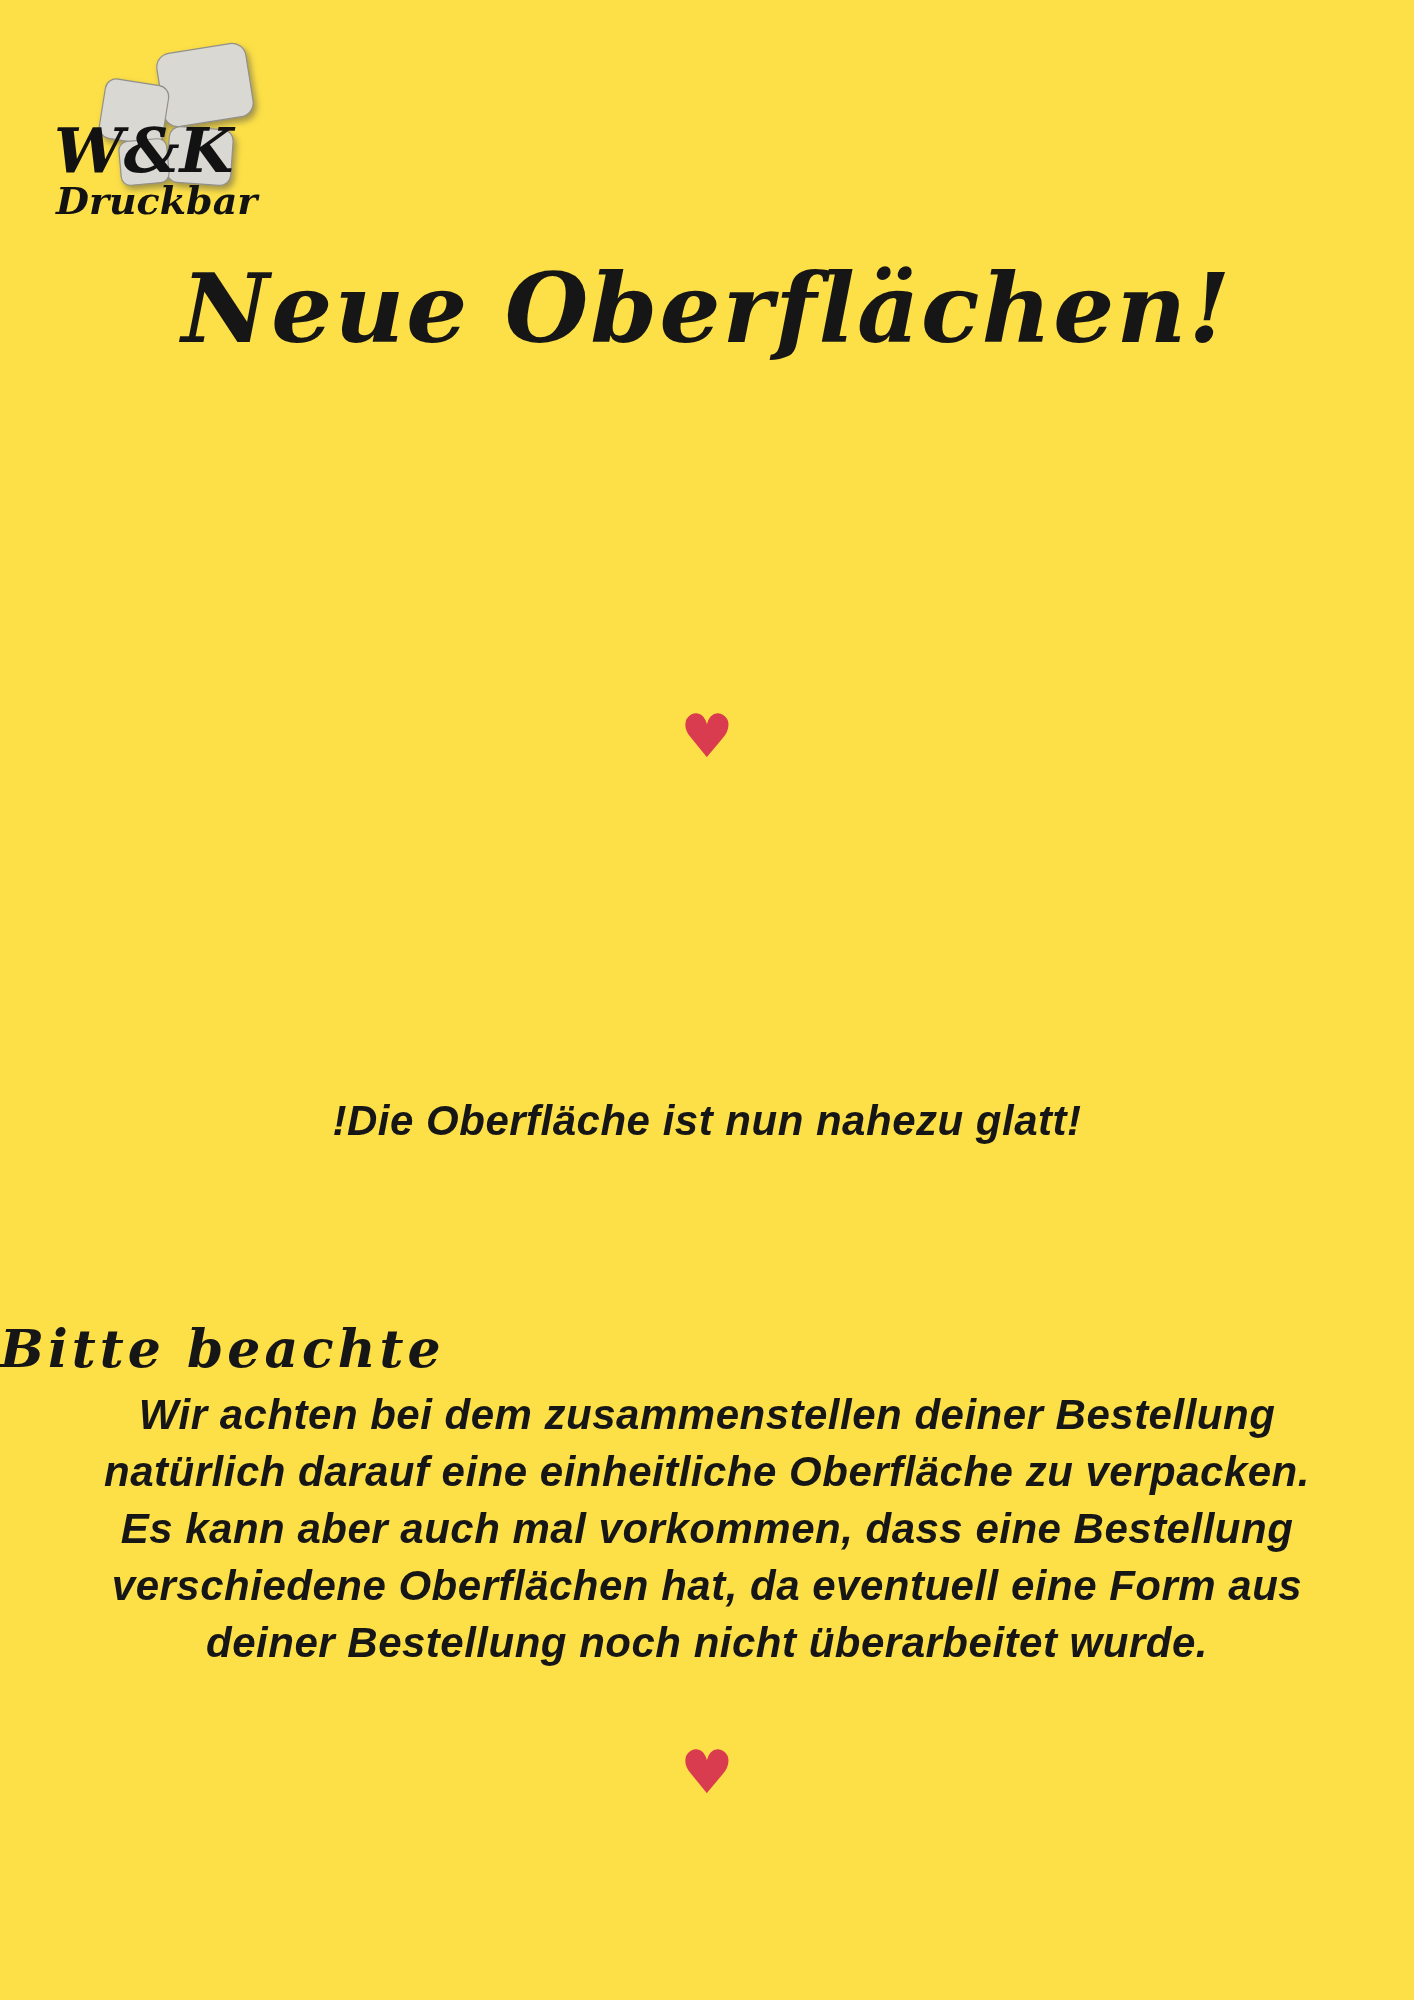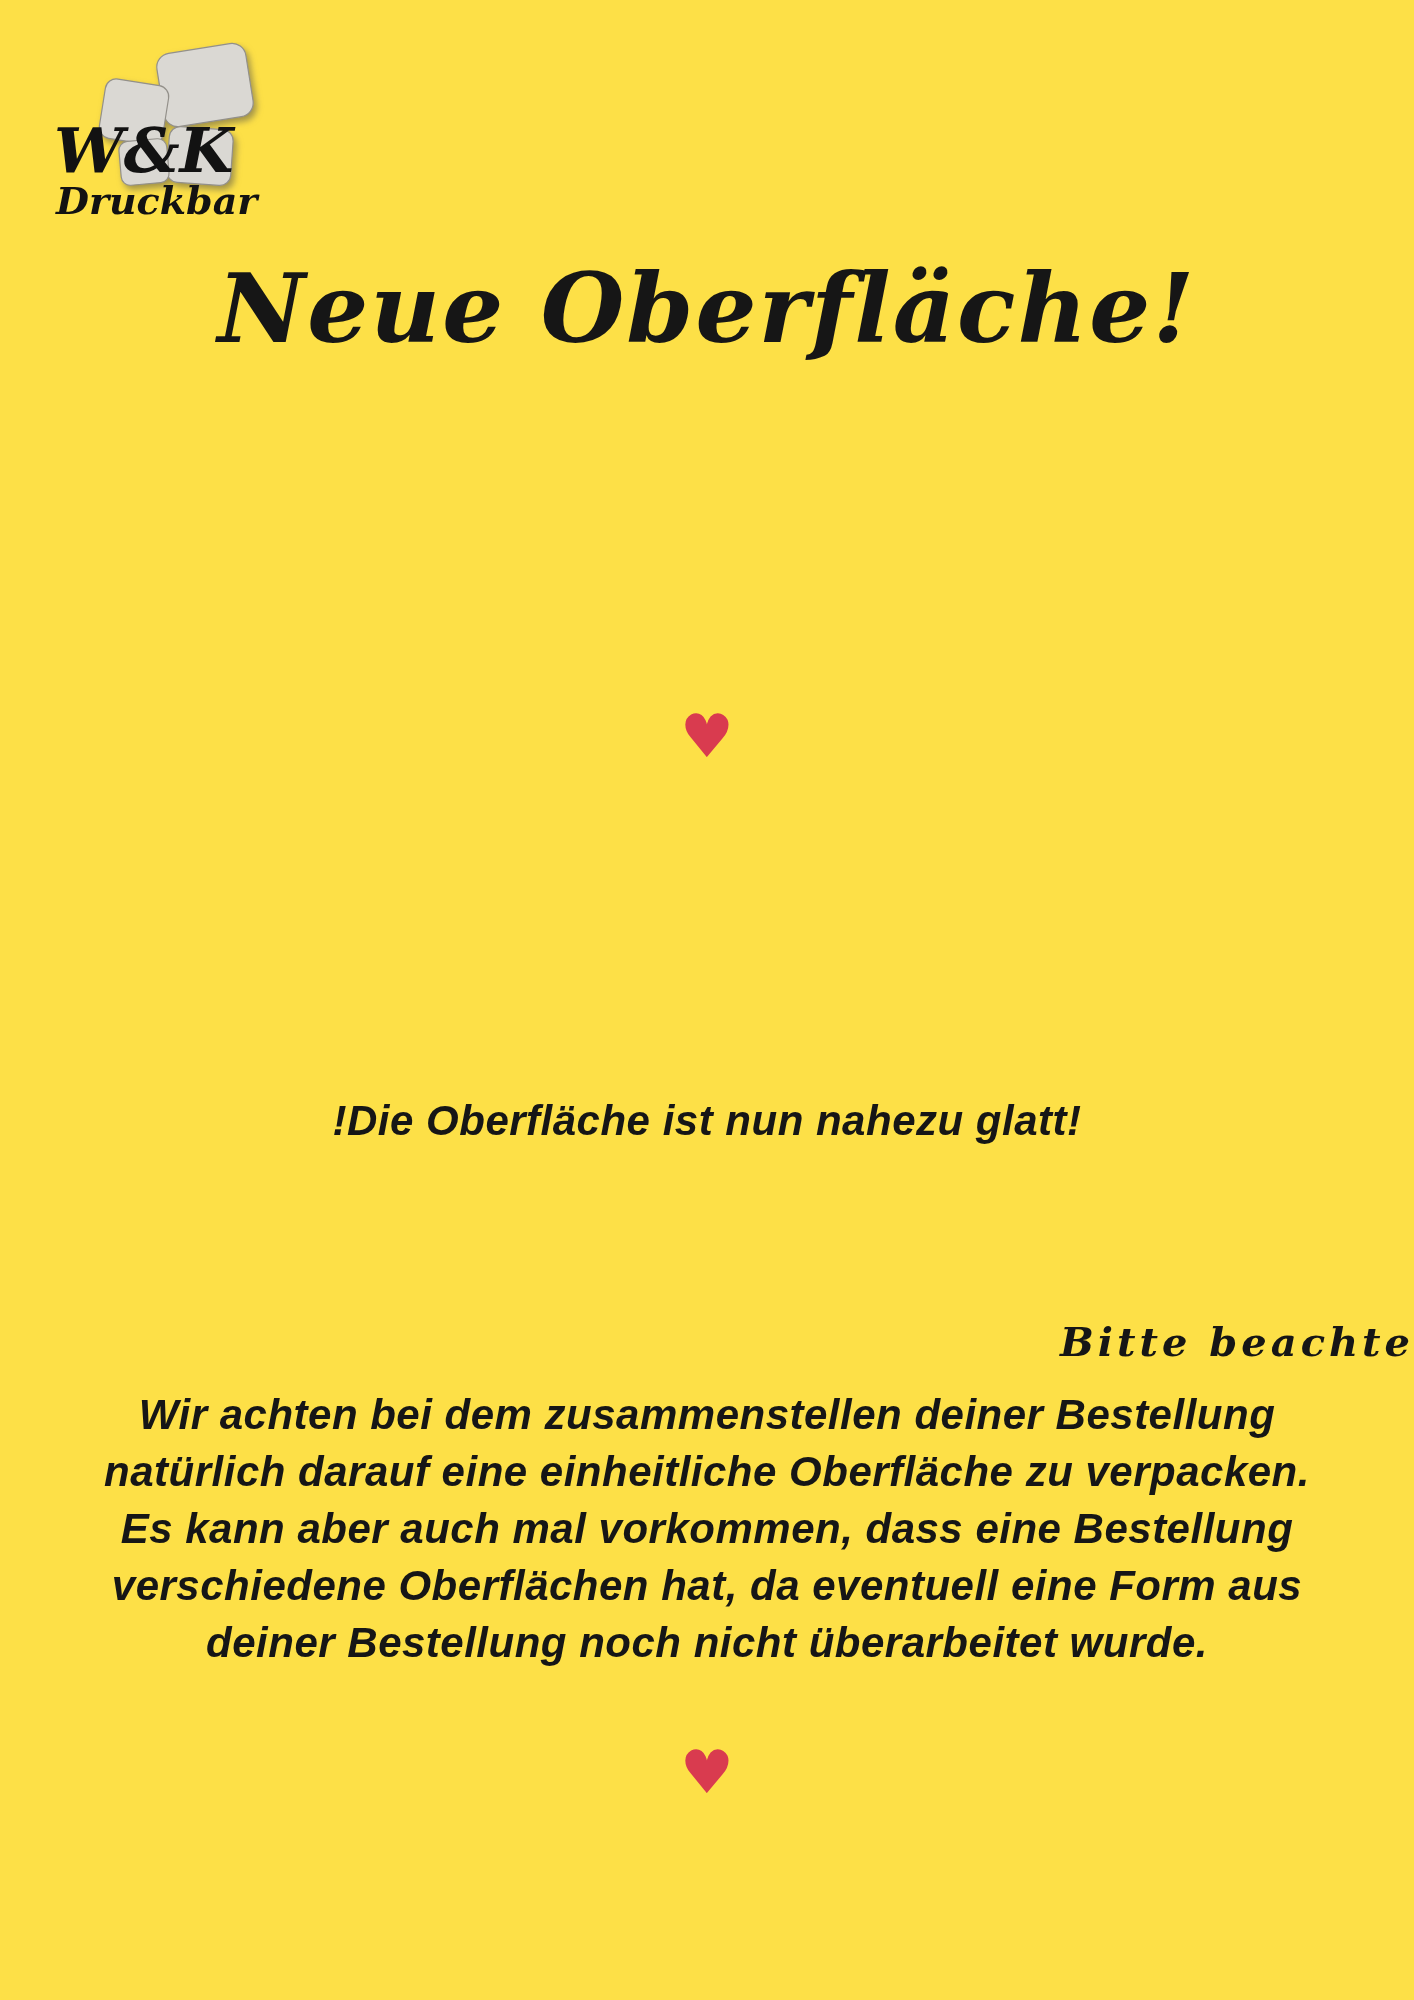--- a/index.html
+++ b/index.html
@@ -60,25 +60,25 @@
   }
   .intro     { top: 552px; }
   .details   { top: 838px; }
   .highlight { top: 1092px; }
   .note      { top: 1366px; margin-top: 20px; }
   .note-heading {
     position: absolute;
     top: 1318px;
     left: 0;
     width: 100%;
-    text-align: right;
+    text-align: left;
     font-family: "DejaVu Serif", serif;
     font-style: italic;
     font-weight: 700;
-    font-size: 40px;
+    font-size: 52px;
     letter-spacing: 4px;
   }
   .heart {
     position: absolute;
     left: 0;
     width: 100%;
     text-align: center;
     color: #d93b4f;
     font-size: 60px;
     line-height: 60px;
@@ -98,21 +98,21 @@
         <rect class="petal" x="112" y="6" width="90" height="74" rx="14" transform="rotate(-9 157 43)"></rect>
         <rect class="petal" x="54" y="40" width="64" height="60" rx="11" transform="rotate(9 86 70)"></rect>
         <rect class="petal" x="120" y="86" width="64" height="56" rx="11" transform="rotate(4 152 114)"></rect>
         <rect class="petal" x="72" y="98" width="48" height="44" rx="9" transform="rotate(-5 96 120)"></rect>
       </g>
       <text class="logo-text" x="6" y="130" font-size="62">W&amp;K</text>
       <text class="logo-text" x="8" y="172" font-size="38">Druckbar</text>
     </svg>
   </div>
 
-  <h1 class="title">Neue Oberfläche!</h1>
+  <h1 class="title">Neue Oberflächen!</h1>
 
 
   <div class="heart heart-top">♥</div>
 
 
   <p class="body highlight">!Die Oberfläche ist nun nahezu glatt!</p>
 
   <div class="note-heading">Bitte beachte</div>
 
   <p class="body note">Wir achten bei dem zusammenstellen deiner Bestellung

